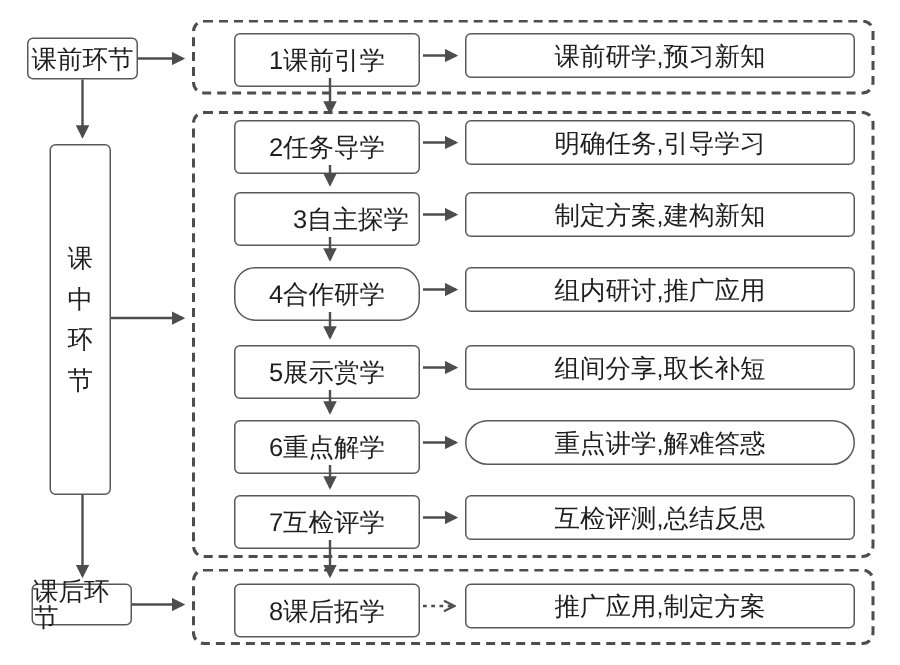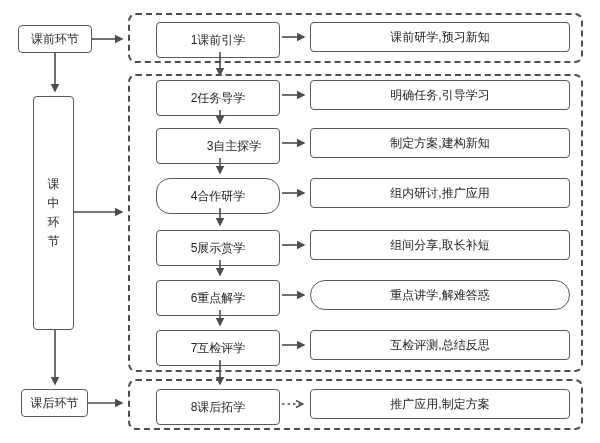--- a/index.html
+++ b/index.html
@@ -14,21 +14,21 @@
   }
   .box {
     position: absolute;
     box-sizing: border-box;
     background: #ffffff;
     border: 1.6px solid #595959;
     border-radius: 4px;
     display: flex;
     align-items: center;
     justify-content: center;
-    font-size: 12px;
+    font-size: 17px;
     line-height: 1;
     z-index: 3;
   }
   .group {
     position: absolute;
     box-sizing: border-box;
     border: 2px dashed #4d4d4d;
     border-radius: 8px;
     background: transparent;
     z-index: 1;

